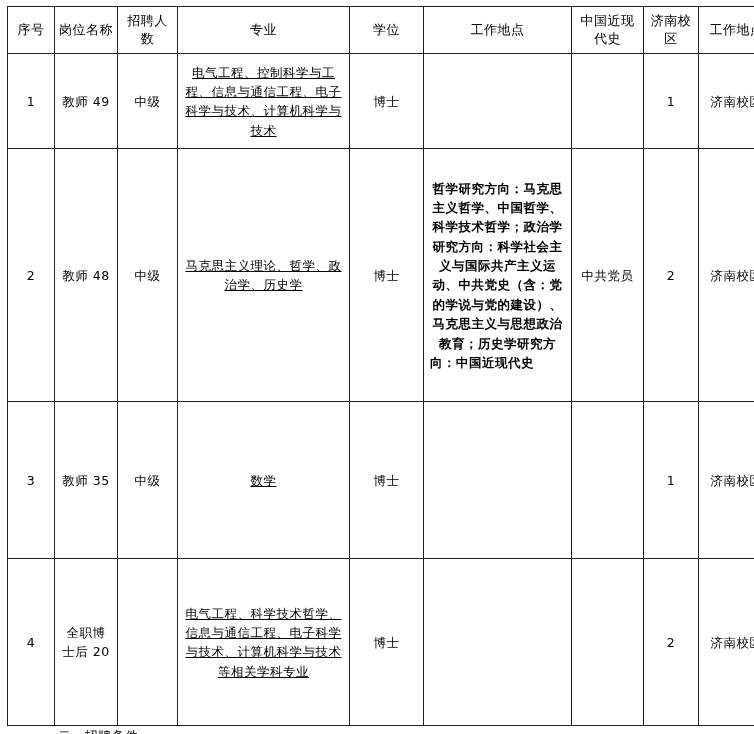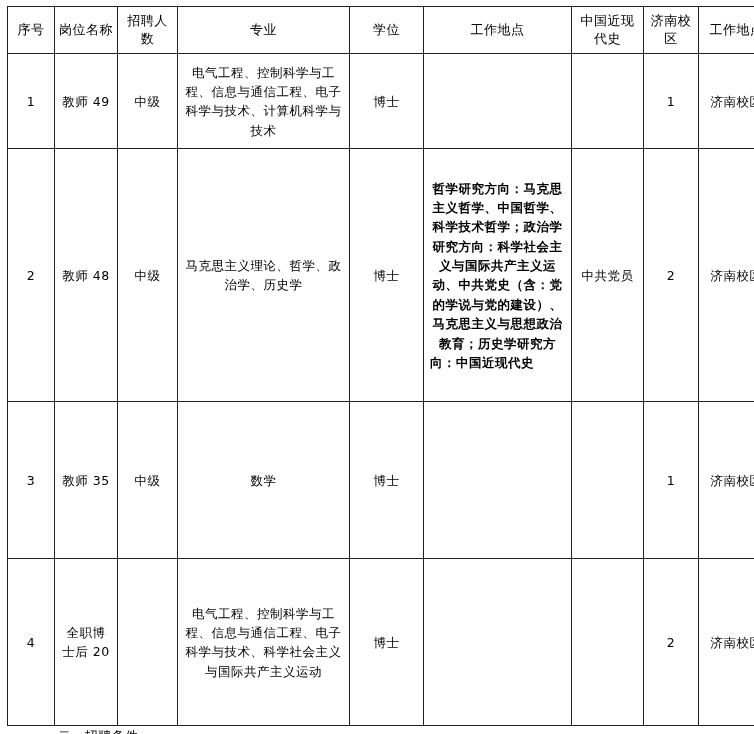--- a/index.html
+++ b/index.html
@@ -65,20 +65,21 @@
   td.dir-cell {
     text-align: left;
     text-align-last: left;
     line-height: 1.85;
     padding-left: 7px;
     padding-right: 5px;
     font-weight: bold;
   }
   td.major-cell {
     line-height: 1.85;
+    text-decoration: underline;
   }
   .row-1 td { height: 88px; }
   .row-2 td { height: 246px; }
   .row-3 td { height: 150px; }
   .row-4 td { height: 160px; }
 
   .bottom-fragment {
     position: absolute;
     left: 58px;
     top: 722px;
@@ -151,21 +152,21 @@
         <td>博士</td>
         <td class="dir-cell"></td>
         <td></td>
         <td>1</td>
         <td>济南校区</td>
       </tr>
       <tr class="row-4">
         <td>4</td>
         <td>全职博士后 20</td>
         <td></td>
-        <td class="major-cell">电气工程、控制科学与工程、信息与通信工程、电子科学与技术、科学社会主义与国际共产主义运动</td>
+        <td class="major-cell">电气工程、科学技术哲学、信息与通信工程、电子科学与技术、计算机科学与技术等相关学科专业</td>
         <td>博士</td>
         <td class="dir-cell"></td>
         <td></td>
         <td>2</td>
         <td>济南校区</td>
       </tr>
     </tbody>
   </table>
 
   <div class="bottom-fragment">二、招聘条件</div>

